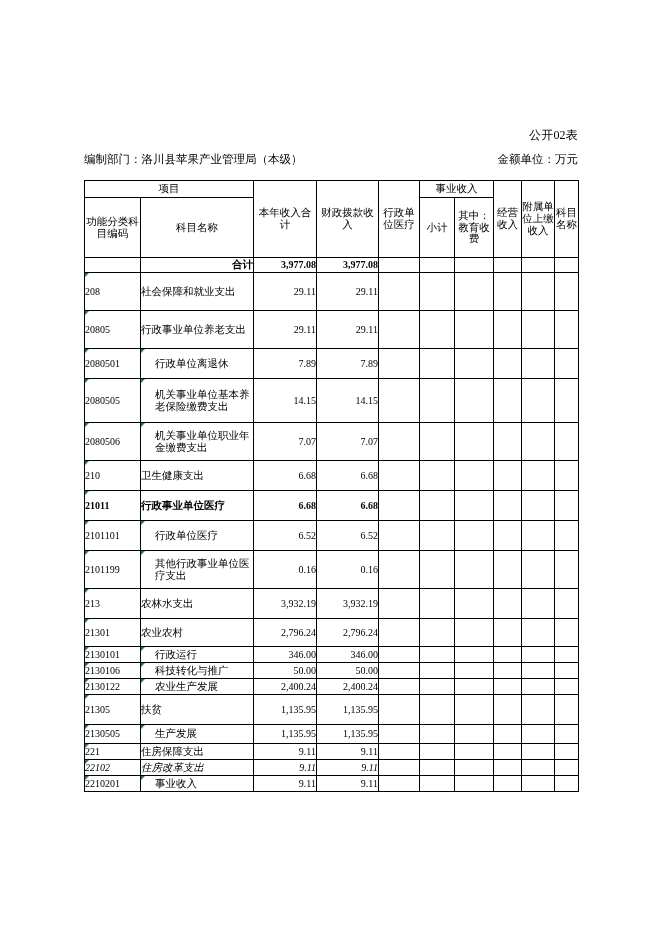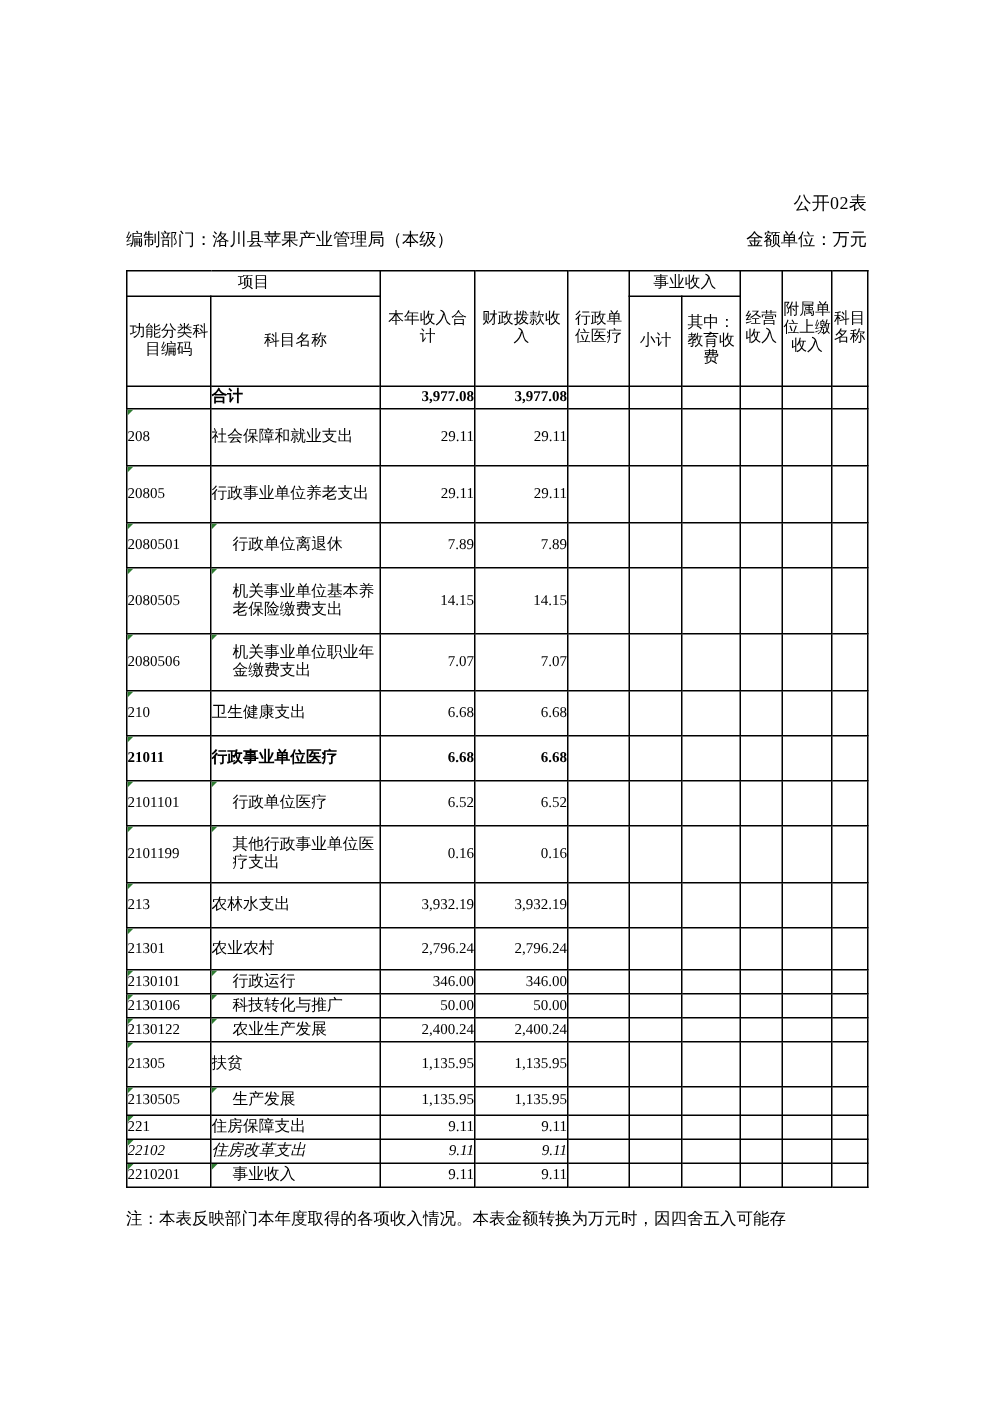--- a/index.html
+++ b/index.html
@@ -106,21 +106,21 @@
     text-align: right;
     padding: 0 3px 0 1px;
     font-size: 10px;
     white-space: nowrap;
     font-family: "Liberation Serif", "DejaVu Serif", serif;
   }
   .total-row td {
     font-weight: bold;
   }
   .total-row .name {
-    text-align: left;
+    text-align: right;
     font-style: normal;
   }
 
   
   .mark {
     position: relative;
   }
   .mark::before {
     content: "";
     position: absolute;
@@ -429,16 +429,16 @@
             <td class="num"></td>
             <td class="num"></td>
             <td class="num"></td>
             <td class="num"></td>
           </tr>
         </tbody>
     </table>
   </div>
 
   <div class="note">
-    <span>注：本表反映部门本年度取得的各项收入情况。本表金额转换为万元时，因四舍五入可能存</span>
+    
   </div>
 
 </div>
 
 </body></html>

